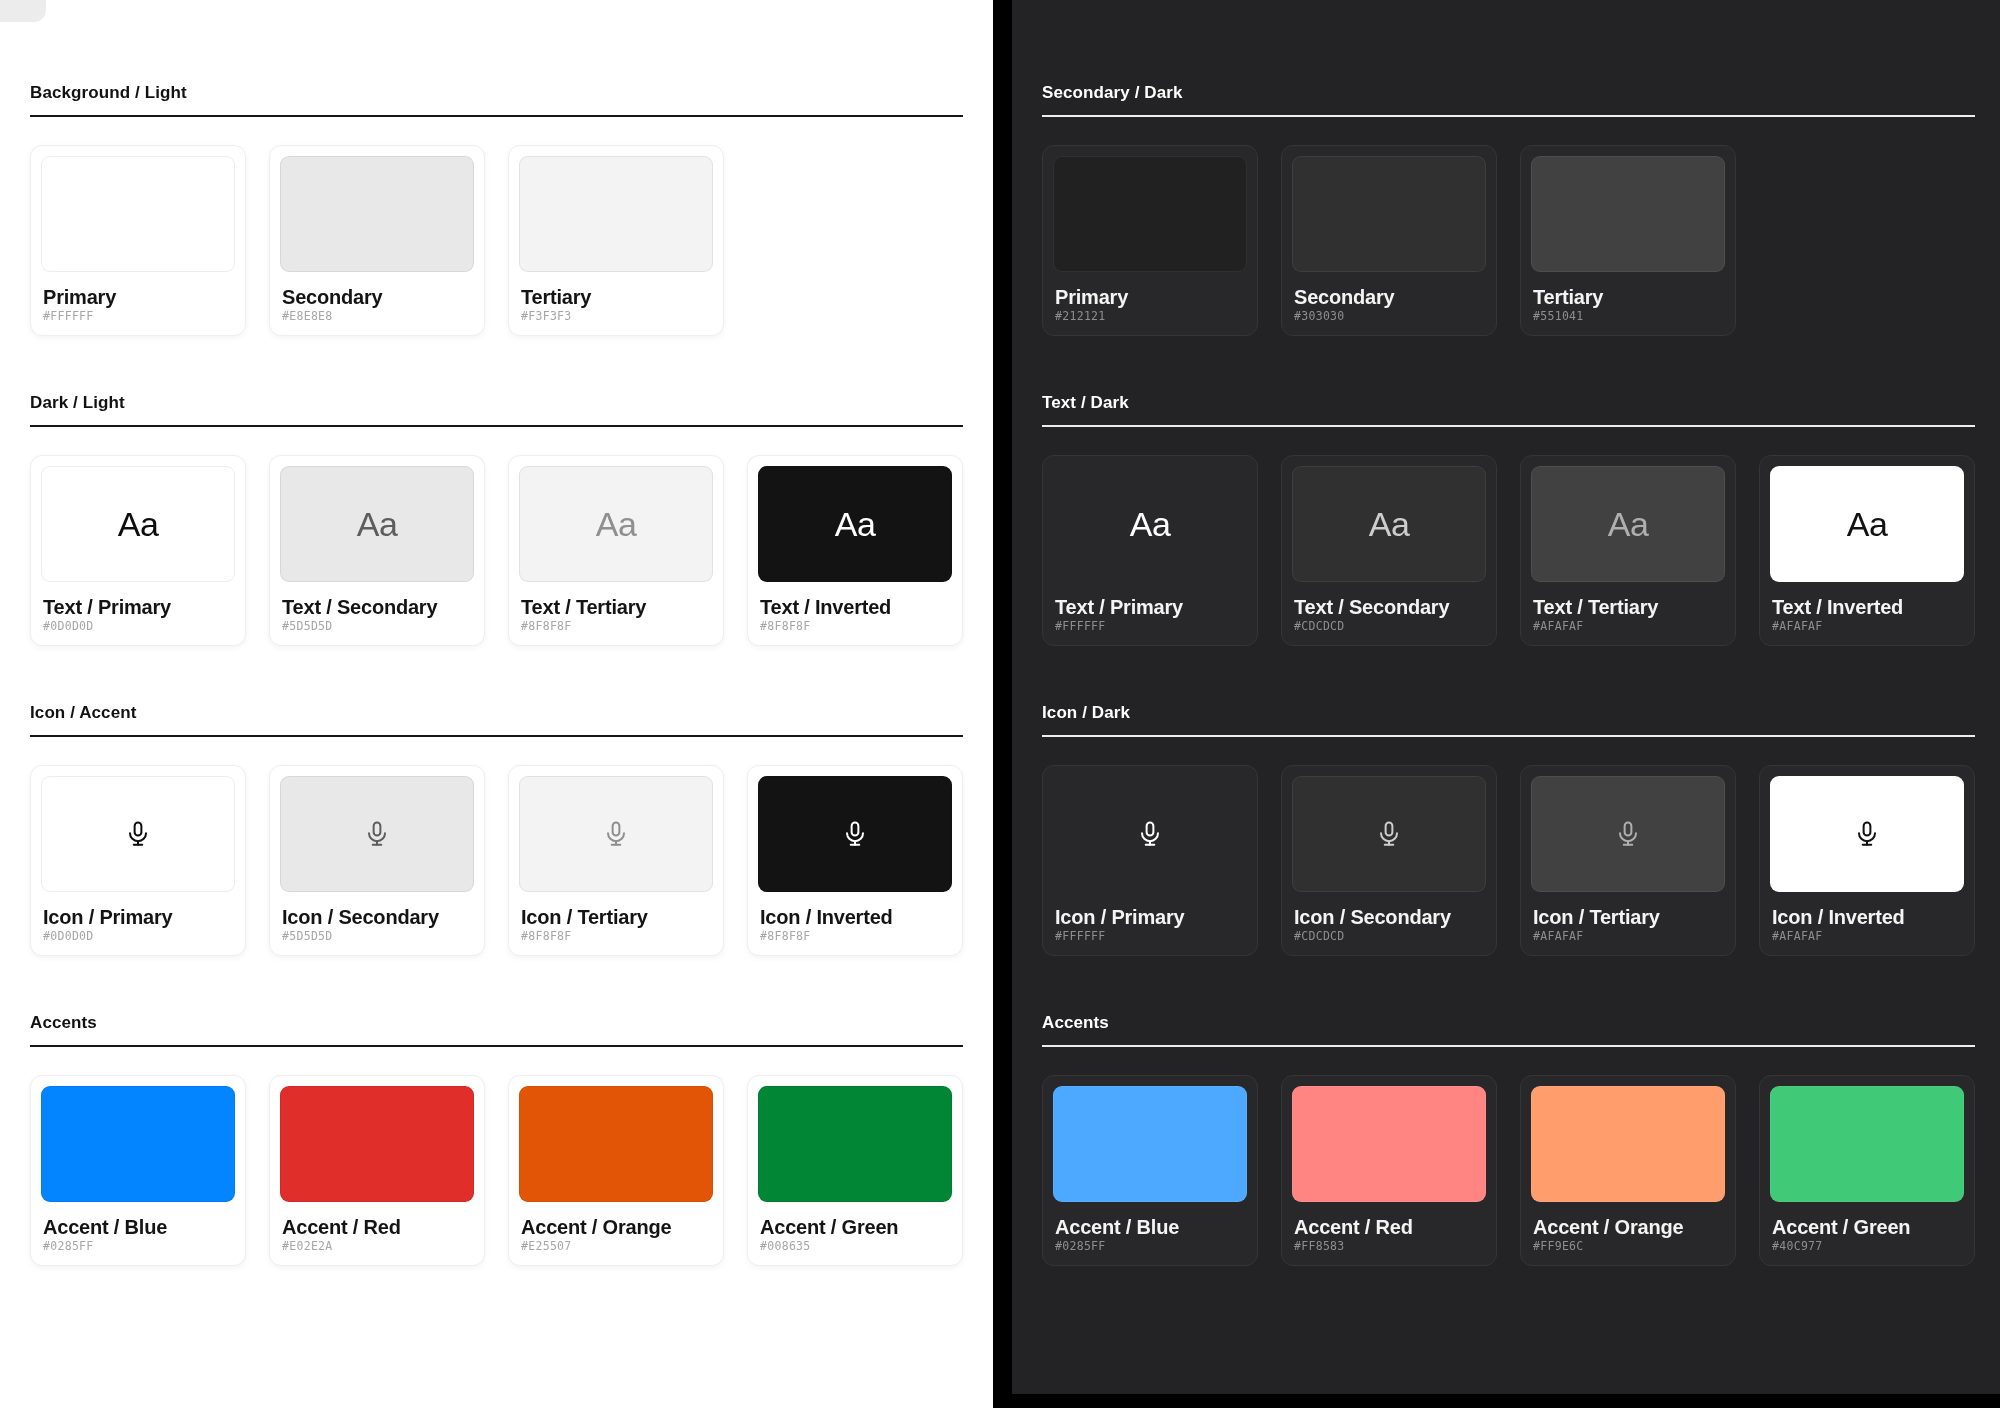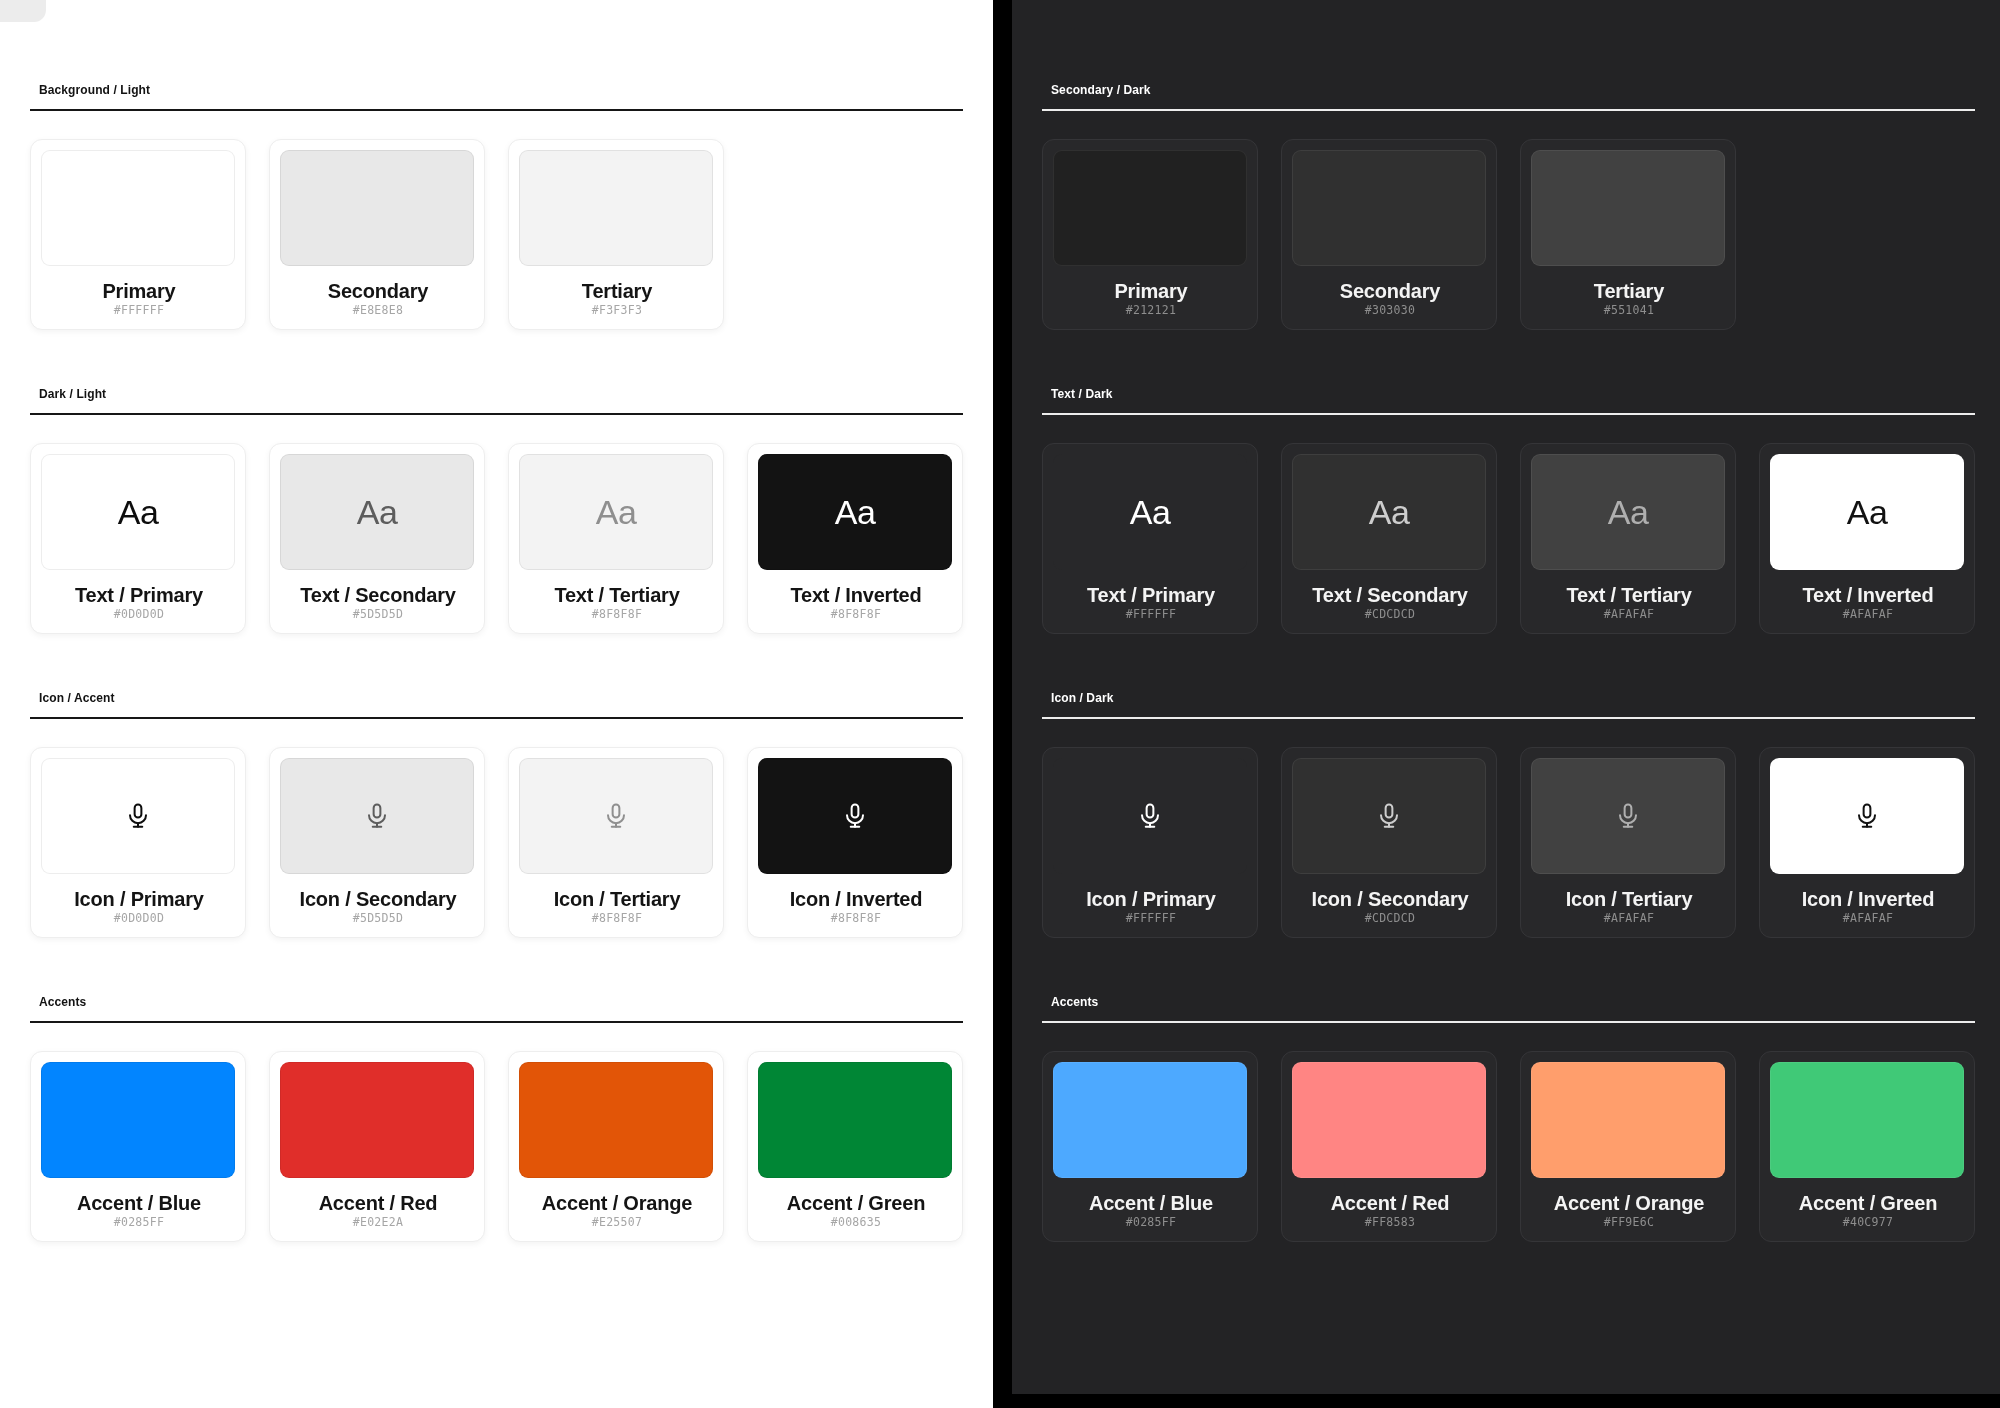--- a/index.html
+++ b/index.html
@@ -20,34 +20,33 @@
   .corner-artifact {
     position:absolute; top:0; left:0; width:46px; height:22px;
     background:#ececec; border-radius:0 0 12px 0;
   }
 
   .panel-title { margin:0 0 22px 0; font-size:30px; font-weight:700; letter-spacing:-0.4px; line-height:36px; }
   .panel-light .panel-title { color:#121212; }
   .panel-dark  .panel-title { color:#ffffff; }
 
   .section { margin-top:57px; width:933px; }
-  .section-label { font-size:12px; font-weight:700; letter-spacing:0.1px; margin-bottom:12px;margin-left:9px; }
+  .section-label { font-size:17px; font-weight:700; letter-spacing:0.1px; margin-bottom:12px; }
   .panel-light .section-label { color:#121212; }
   .panel-dark  .section-label { color:#ffffff; }
   .section-rule { height:2px; width:100%; margin-bottom:28px; }
   .panel-light .section-rule { background:#161616; }
   .panel-dark  .section-rule { background:#ededed; }
 
   .card-row { display:flex; gap:23px; }
 
   .card {
     width:216px; box-sizing:border-box;
     padding:10px 10px 12px 10px;
     border-radius:12px;
-    text-align:center;
   }
   .panel-light .card { background:#ffffff; border:1px solid #eeeeee; box-shadow:0 2px 6px rgba(0,0,0,0.05); }
   .panel-dark  .card { background:#28282a; border:1px solid #353538; }
 
   .swatch {
     height:116px; border-radius:9px; box-sizing:border-box;
     display:flex; align-items:center; justify-content:center;
   }
   .panel-light .swatch { border:1px solid rgba(0,0,0,0.07); }
   .panel-dark  .swatch { border:1px solid rgba(255,255,255,0.07); }

